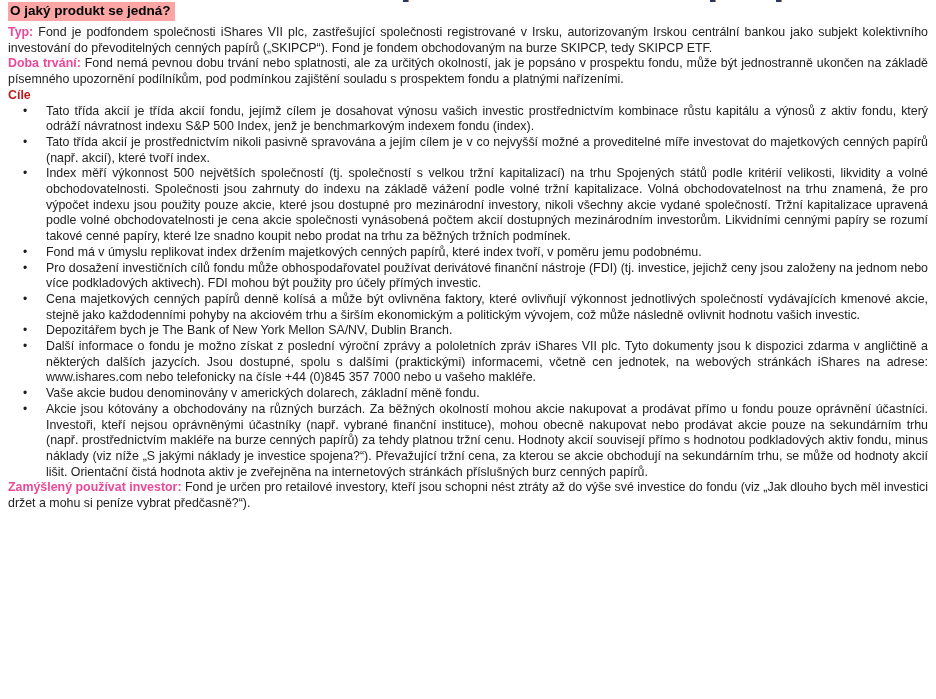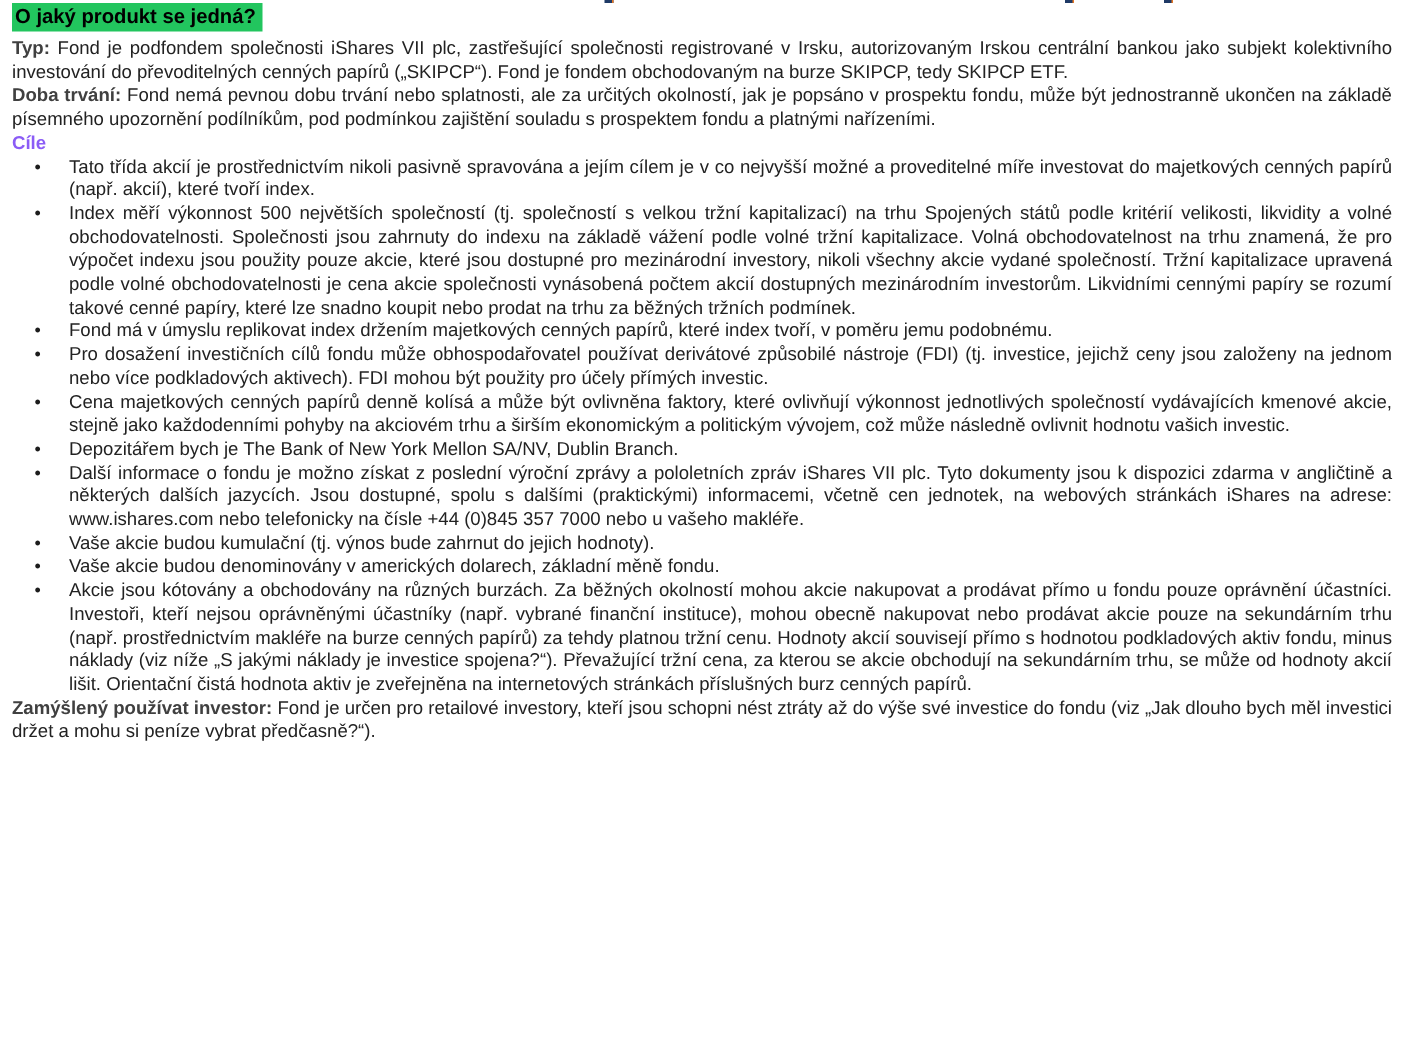--- a/index.html
+++ b/index.html
@@ -30,25 +30,25 @@
     color: #000000;
     padding: 1px 4px 2px 2px;
     margin: 0 0 4px 0;
   }
   p.para {
     margin: 0;
     padding: 0;
   }
   p.para strong {
     font-weight: 700;
-    color: #404040;
+    color: #ec4899;
   }
   .goals-heading {
     font-weight: 700;
-    color: #8b5cf6;
+    color: #b91c1c;
     margin: 0;
   }
   ul.goals-list {
     list-style: none;
     margin: 0;
     padding: 0;
   }
   ul.goals-list li {
     position: relative;
     padding-left: 38px;
@@ -77,43 +77,43 @@
 </style>
 </head>
 <body>
 
 <span class="crop-fragment f1"></span>
 <span class="crop-fragment f2"></span>
 <span class="crop-fragment f3"></span>
 
 <div class="doc">
 
-  <h1 class="page-title" style="background-color: #22c55e;">O jaký produkt se jedná?</h1>
+  <h1 class="page-title" style="background-color: #fca5a5;">O jaký produkt se jedná?</h1>
 
   <p class="para">
     <strong>Typ:</strong>
     <span>Fond je podfondem společnosti iShares VII plc, zastřešující společnosti registrované v Irsku, autorizovaným Irskou centrální bankou jako subjekt kolektivního investování do převoditelných cenných papírů („SKIPCP“). Fond je fondem obchodovaným na burze SKIPCP, tedy SKIPCP ETF.</span>
   </p>
 
   <p class="para">
     <strong>Doba trvání:</strong>
     <span>Fond nemá pevnou dobu trvání nebo splatnosti, ale za určitých okolností, jak je popsáno v prospektu fondu, může být jednostranně ukončen na základě písemného upozornění podílníkům, pod podmínkou zajištění souladu s prospektem fondu a platnými nařízeními.</span>
   </p>
 
   <p class="goals-heading">Cíle</p>
 
   <ul class="goals-list">
+    <li>Tato třída akcií je třída akcií fondu, jejímž cílem je dosahovat výnosu vašich investic prostřednictvím kombinace růstu kapitálu a výnosů z aktiv fondu, který odráží návratnost indexu S&amp;P 500 Index, jenž je benchmarkovým indexem fondu (index).</li>
     <li>Tato třída akcií je prostřednictvím nikoli pasivně spravována a jejím cílem je v co nejvyšší možné a proveditelné míře investovat do majetkových cenných papírů (např. akcií), které tvoří index.</li>
     <li>Index měří výkonnost 500 největších společností (tj. společností s velkou tržní kapitalizací) na trhu Spojených států podle kritérií velikosti, likvidity a volné obchodovatelnosti. Společnosti jsou zahrnuty do indexu na základě vážení podle volné tržní kapitalizace. Volná obchodovatelnost na trhu znamená, že pro výpočet indexu jsou použity pouze akcie, které jsou dostupné pro mezinárodní investory, nikoli všechny akcie vydané společností. Tržní kapitalizace upravená podle volné obchodovatelnosti je cena akcie společnosti vynásobená počtem akcií dostupných mezinárodním investorům. Likvidními cennými papíry se rozumí takové cenné papíry, které lze snadno koupit nebo prodat na trhu za běžných tržních podmínek.</li>
     <li>Fond má v úmyslu replikovat index držením majetkových cenných papírů, které index tvoří, v poměru jemu podobnému.</li>
-    <li>Pro dosažení investičních cílů fondu může obhospodařovatel používat derivátové způsobilé nástroje (FDI) (tj. investice, jejichž ceny jsou založeny na jednom nebo více podkladových aktivech). FDI mohou být použity pro účely přímých investic.</li>
+    <li>Pro dosažení investičních cílů fondu může obhospodařovatel používat derivátové finanční nástroje (FDI) (tj. investice, jejichž ceny jsou založeny na jednom nebo více podkladových aktivech). FDI mohou být použity pro účely přímých investic.</li>
     <li>Cena majetkových cenných papírů denně kolísá a může být ovlivněna faktory, které ovlivňují výkonnost jednotlivých společností vydávajících kmenové akcie, stejně jako každodenními pohyby na akciovém trhu a širším ekonomickým a politickým vývojem, což může následně ovlivnit hodnotu vašich investic.</li>
     <li>Depozitářem bych je The Bank of New York Mellon SA/NV, Dublin Branch.</li>
     <li>Další informace o fondu je možno získat z poslední výroční zprávy a pololetních zpráv iShares VII plc. Tyto dokumenty jsou k dispozici zdarma v angličtině a některých dalších jazycích. Jsou dostupné, spolu s dalšími (praktickými) informacemi, včetně cen jednotek, na webových stránkách iShares na adrese: www.ishares.com nebo telefonicky na čísle +44 (0)845 357 7000 nebo u vašeho makléře.</li>
-    <li>Vaše akcie budou kumulační (tj. výnos bude zahrnut do jejich hodnoty).</li>
     <li>Vaše akcie budou denominovány v amerických dolarech, základní měně fondu.</li>
     <li>Akcie jsou kótovány a obchodovány na různých burzách. Za běžných okolností mohou akcie nakupovat a prodávat přímo u fondu pouze oprávnění účastníci. Investoři, kteří nejsou oprávněnými účastníky (např. vybrané finanční instituce), mohou obecně nakupovat nebo prodávat akcie pouze na sekundárním trhu (např. prostřednictvím makléře na burze cenných papírů) za tehdy platnou tržní cenu. Hodnoty akcií souvisejí přímo s hodnotou podkladových aktiv fondu, minus náklady (viz níže „S jakými náklady je investice spojena?“). Převažující tržní cena, za kterou se akcie obchodují na sekundárním trhu, se může od hodnoty akcií lišit. Orientační čistá hodnota aktiv je zveřejněna na internetových stránkách příslušných burz cenných papírů.</li>
   </ul>
 
   <p class="para">
     <strong>Zamýšlený používat investor:</strong>
     <span>Fond je určen pro retailové investory, kteří jsou schopni nést ztráty až do výše své investice do fondu (viz „Jak dlouho bych měl investici držet a mohu si peníze vybrat předčasně?“).</span>
   </p>
 
 

